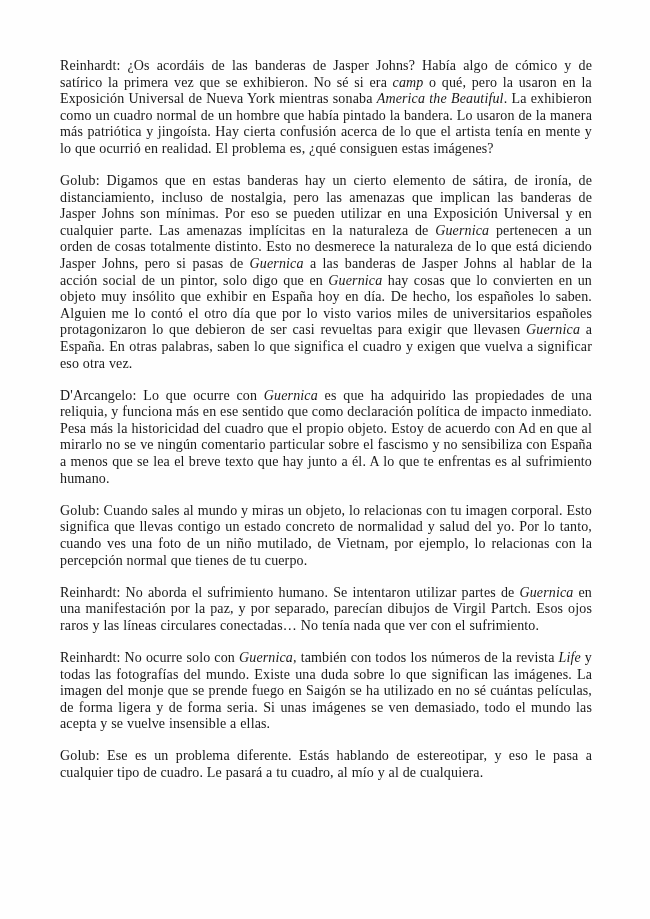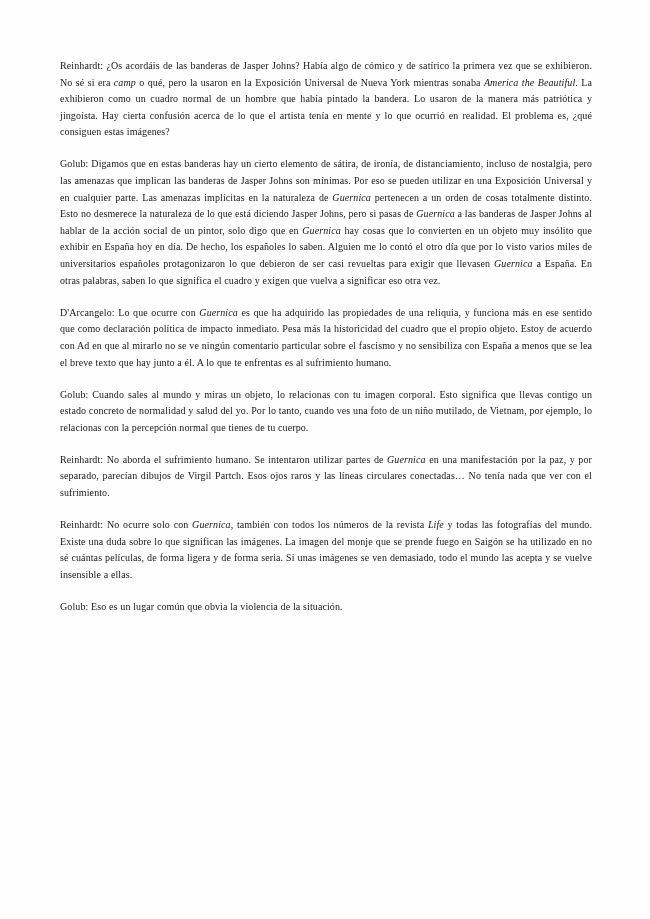--- a/index.html
+++ b/index.html
@@ -26,21 +26,21 @@
 
   #text-column {
     position: absolute;
     left: 60px;
     top: 58px;
     width: 532px;
   }
 
   p.para {
     margin: 0 0 15.5px 0;
-    font-size: 10px;
+    font-size: 14px;
     line-height: 16.6px;
     text-align: justify;
     text-justify: inter-word;
     color: #181818;
     letter-spacing: 0.01em;
     word-spacing: 0.01em;
     -webkit-font-smoothing: antialiased;
   }
 
   p.para:last-child {
@@ -56,15 +56,15 @@
 <body>
 
 <div id="page">
   <article id="text-column">
       <p class="para">Reinhardt: ¿Os acordáis de las banderas de Jasper Johns? Había algo de cómico y de satírico la primera vez que se exhibieron. No sé si era <em class="it">camp</em> o qué, pero la usaron en la Exposición Universal de Nueva York mientras sonaba <em class="it">America the Beautiful</em>. La exhibieron como un cuadro normal de un hombre que había pintado la bandera. Lo usaron de la manera más patriótica y jingoísta. Hay cierta confusión acerca de lo que el artista tenía en mente y lo que ocurrió en realidad. El problema es, ¿qué consiguen estas imágenes?</p>
       <p class="para">Golub: Digamos que en estas banderas hay un cierto elemento de sátira, de ironía, de distanciamiento, incluso de nostalgia, pero las amenazas que implican las banderas de Jasper Johns son mínimas. Por eso se pueden utilizar en una Exposición Universal y en cualquier parte. Las amenazas implícitas en la naturaleza de <em class="it">Guernica</em> pertenecen a un orden de cosas totalmente distinto. Esto no desmerece la naturaleza de lo que está diciendo Jasper Johns, pero si pasas de <em class="it">Guernica</em> a las banderas de Jasper Johns al hablar de la acción social de un pintor, solo digo que en <em class="it">Guernica</em> hay cosas que lo convierten en un objeto muy insólito que exhibir en España hoy en día. De hecho, los españoles lo saben. Alguien me lo contó el otro día que por lo visto varios miles de universitarios españoles protagonizaron lo que debieron de ser casi revueltas para exigir que llevasen <em class="it">Guernica</em> a España. En otras palabras, saben lo que significa el cuadro y exigen que vuelva a significar eso otra vez.</p>
       <p class="para">D'Arcangelo: Lo que ocurre con <em class="it">Guernica</em> es que ha adquirido las propiedades de una reliquia, y funciona más en ese sentido que como declaración política de impacto inmediato. Pesa más la historicidad del cuadro que el propio objeto. Estoy de acuerdo con Ad en que al mirarlo no se ve ningún comentario particular sobre el fascismo y no sensibiliza con España a menos que se lea el breve texto que hay junto a él. A lo que te enfrentas es al sufrimiento humano.</p>
       <p class="para">Golub: Cuando sales al mundo y miras un objeto, lo relacionas con tu imagen corporal. Esto significa que llevas contigo un estado concreto de normalidad y salud del yo. Por lo tanto, cuando ves una foto de un niño mutilado, de Vietnam, por ejemplo, lo relacionas con la percepción normal que tienes de tu cuerpo.</p>
       <p class="para">Reinhardt: No aborda el sufrimiento humano. Se intentaron utilizar partes de <em class="it">Guernica</em> en una manifestación por la paz, y por separado, parecían dibujos de Virgil Partch. Esos ojos raros y las líneas circulares conectadas… No tenía nada que ver con el sufrimiento.</p>
       <p class="para">Reinhardt: No ocurre solo con <em class="it">Guernica</em>, también con todos los números de la revista <em class="it">Life</em> y todas las fotografías del mundo. Existe una duda sobre lo que significan las imágenes. La imagen del monje que se prende fuego en Saigón se ha utilizado en no sé cuántas películas, de forma ligera y de forma seria. Si unas imágenes se ven demasiado, todo el mundo las acepta y se vuelve insensible a ellas.</p>
-      <p class="para">Golub: Eso es un lugar común que obvia la violencia de la situación.</p>
+      <p class="para">Golub: Ese es un problema diferente. Estás hablando de estereotipar, y eso le pasa a cualquier tipo de cuadro. Le pasará a tu cuadro, al mío y al de cualquiera.</p>
     </article>
 </div>
 
 </body></html>

